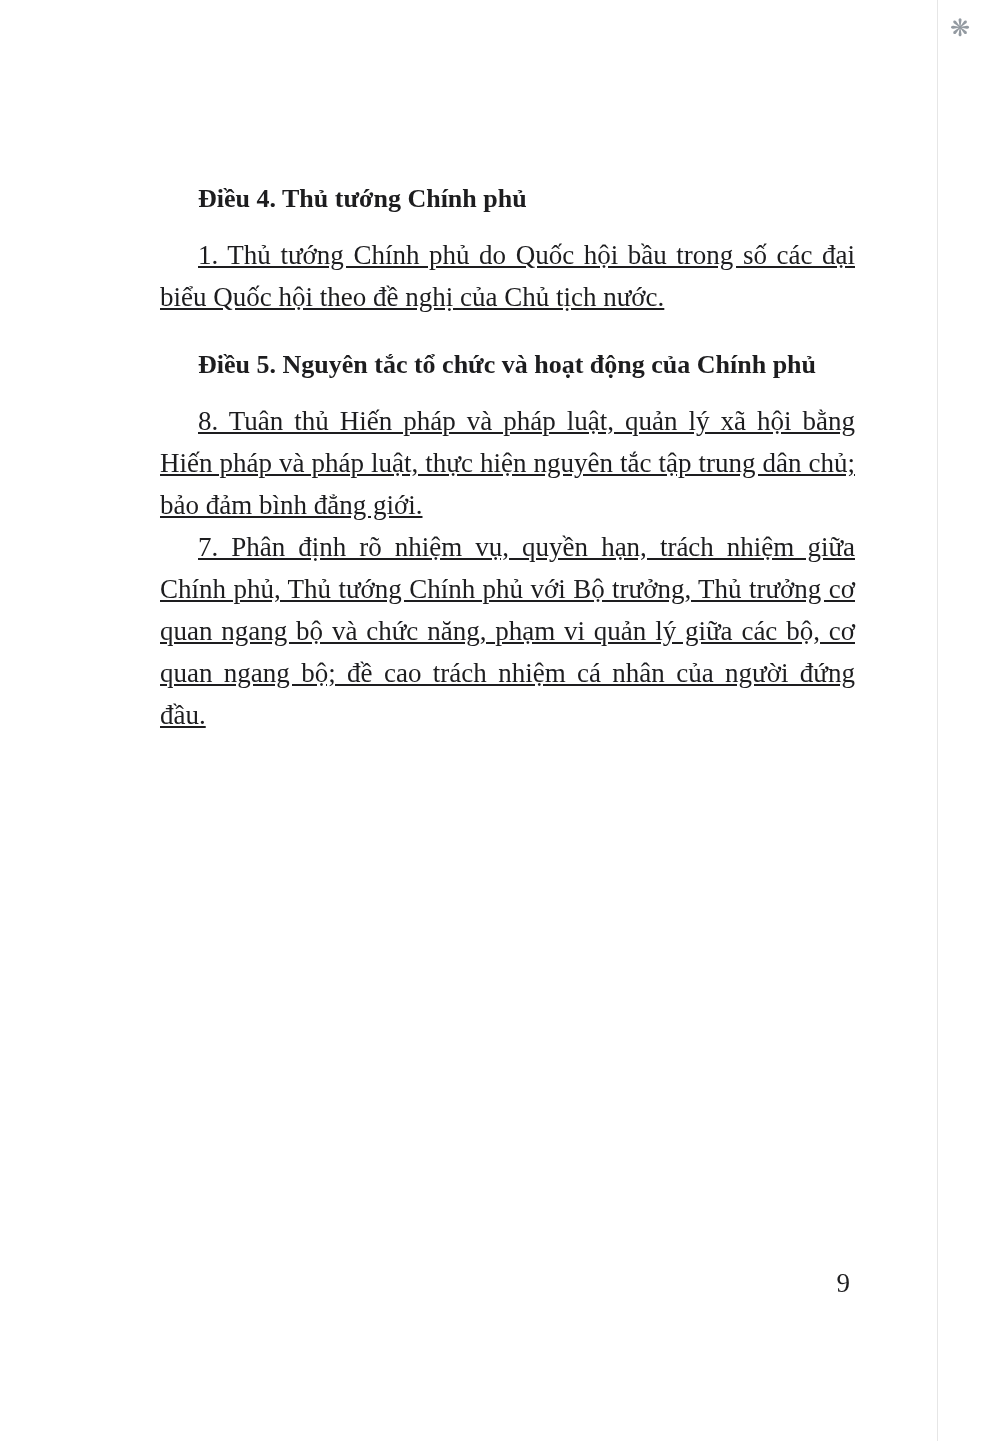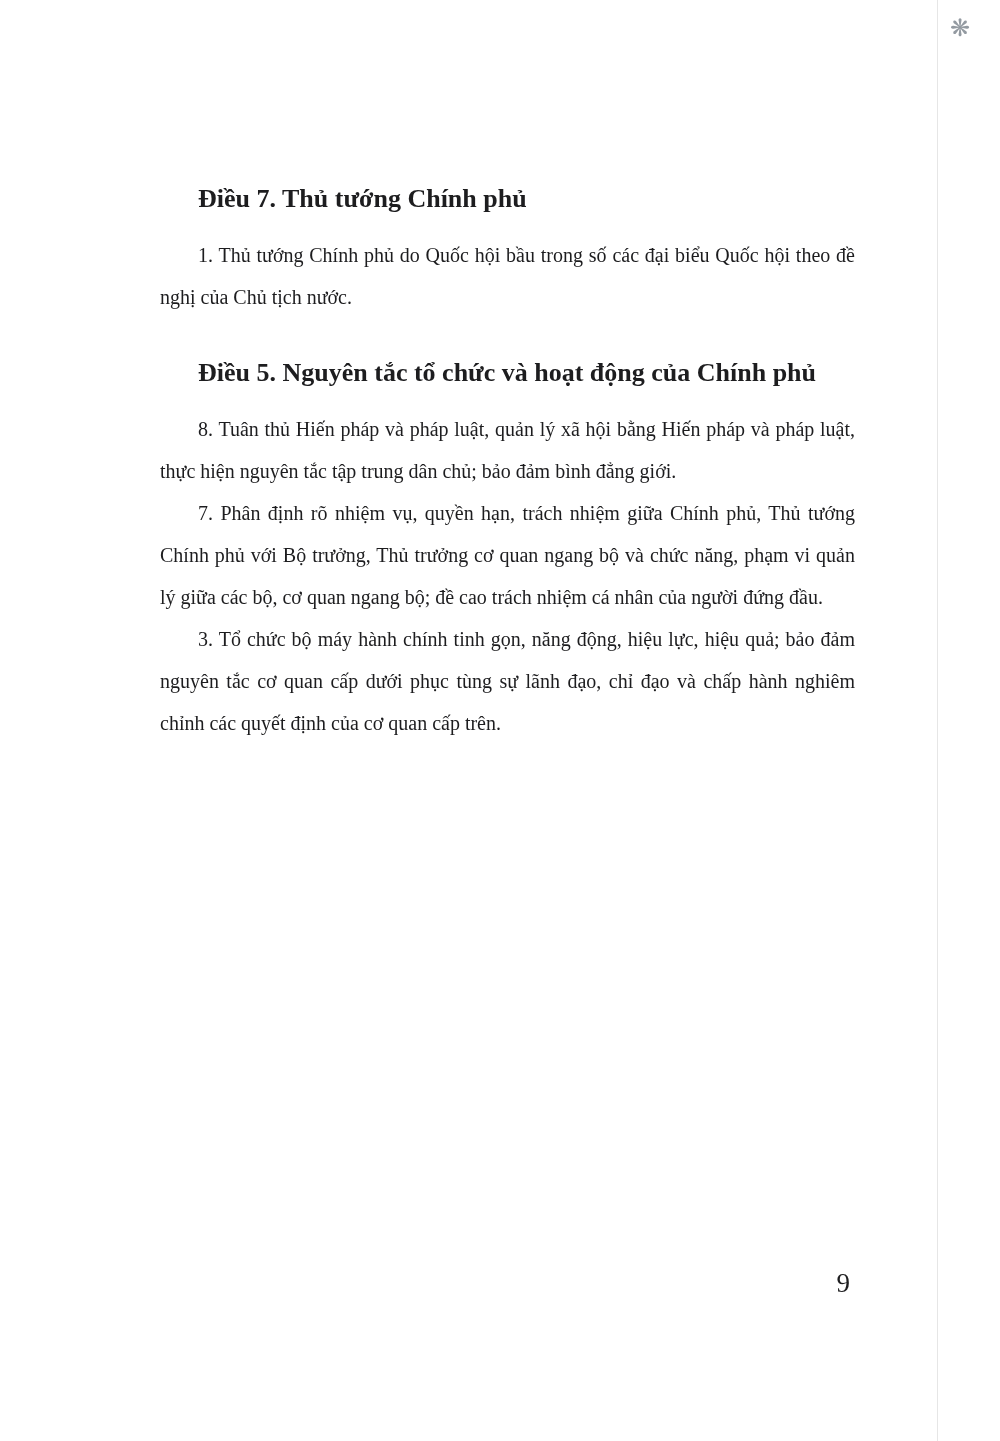--- a/index.html
+++ b/index.html
@@ -41,59 +41,59 @@
   }
   .article-heading {
     font-weight: bold;
     font-size: 26px;
     line-height: 42px;
     text-indent: 38px;
     text-align: left;
     margin: 0 0 14px 0;
   }
   .article-heading.spaced {
-    margin-top: 34px;
+    margin-top: 26px;
   }
   .article-paragraph {
-    font-size: 20px;
+    font-size: 27px;
     line-height: 42px;
     text-indent: 38px;
     text-align: justify;
     margin: 0;
+    text-decoration: underline;
   }
   .page-number {
     position: absolute;
     right: 150px;
     top: 1268px;
     font-size: 27px;
     color: #1d1d1f;
   }
 </style>
 </head>
 <body>
 
 <div class="page">
 
   <div class="scan-edge"></div>
 
   <div class="corner-ornament">❋</div>
 
   <div class="content">
 
-    <h2 class="article-heading">Điều 7. Thủ tướng Chính phủ</h2>
+    <h2 class="article-heading">Điều 4. Thủ tướng Chính phủ</h2>
 
     <p class="article-paragraph">1. Thủ tướng Chính phủ do Quốc hội bầu trong số các đại biểu Quốc hội theo đề nghị của Chủ tịch nước.</p>
 
 
     <h2 class="article-heading spaced">Điều 5. Nguyên tắc tổ chức và hoạt động của Chính phủ</h2>
 
     <p class="article-paragraph">8. Tuân thủ Hiến pháp và pháp luật, quản lý xã hội bằng Hiến pháp và pháp luật, thực hiện nguyên tắc tập trung dân chủ; bảo đảm bình đẳng giới.</p>
 
     <p class="article-paragraph">7. Phân định rõ nhiệm vụ, quyền hạn, trách nhiệm giữa Chính phủ, Thủ tướng Chính phủ với Bộ trưởng, Thủ trưởng cơ quan ngang bộ và chức năng, phạm vi quản lý giữa các bộ, cơ quan ngang bộ; đề cao trách nhiệm cá nhân của người đứng đầu.</p>
 
-    <p class="article-paragraph">3. Tổ chức bộ máy hành chính tinh gọn, năng động, hiệu lực, hiệu quả; bảo đảm nguyên tắc cơ quan cấp dưới phục tùng sự lãnh đạo, chỉ đạo và chấp hành nghiêm chỉnh các quyết định của cơ quan cấp trên.</p>
 
 
   </div>
 
   <div class="page-number">9</div>
 
 </div>
 
 </body></html>

